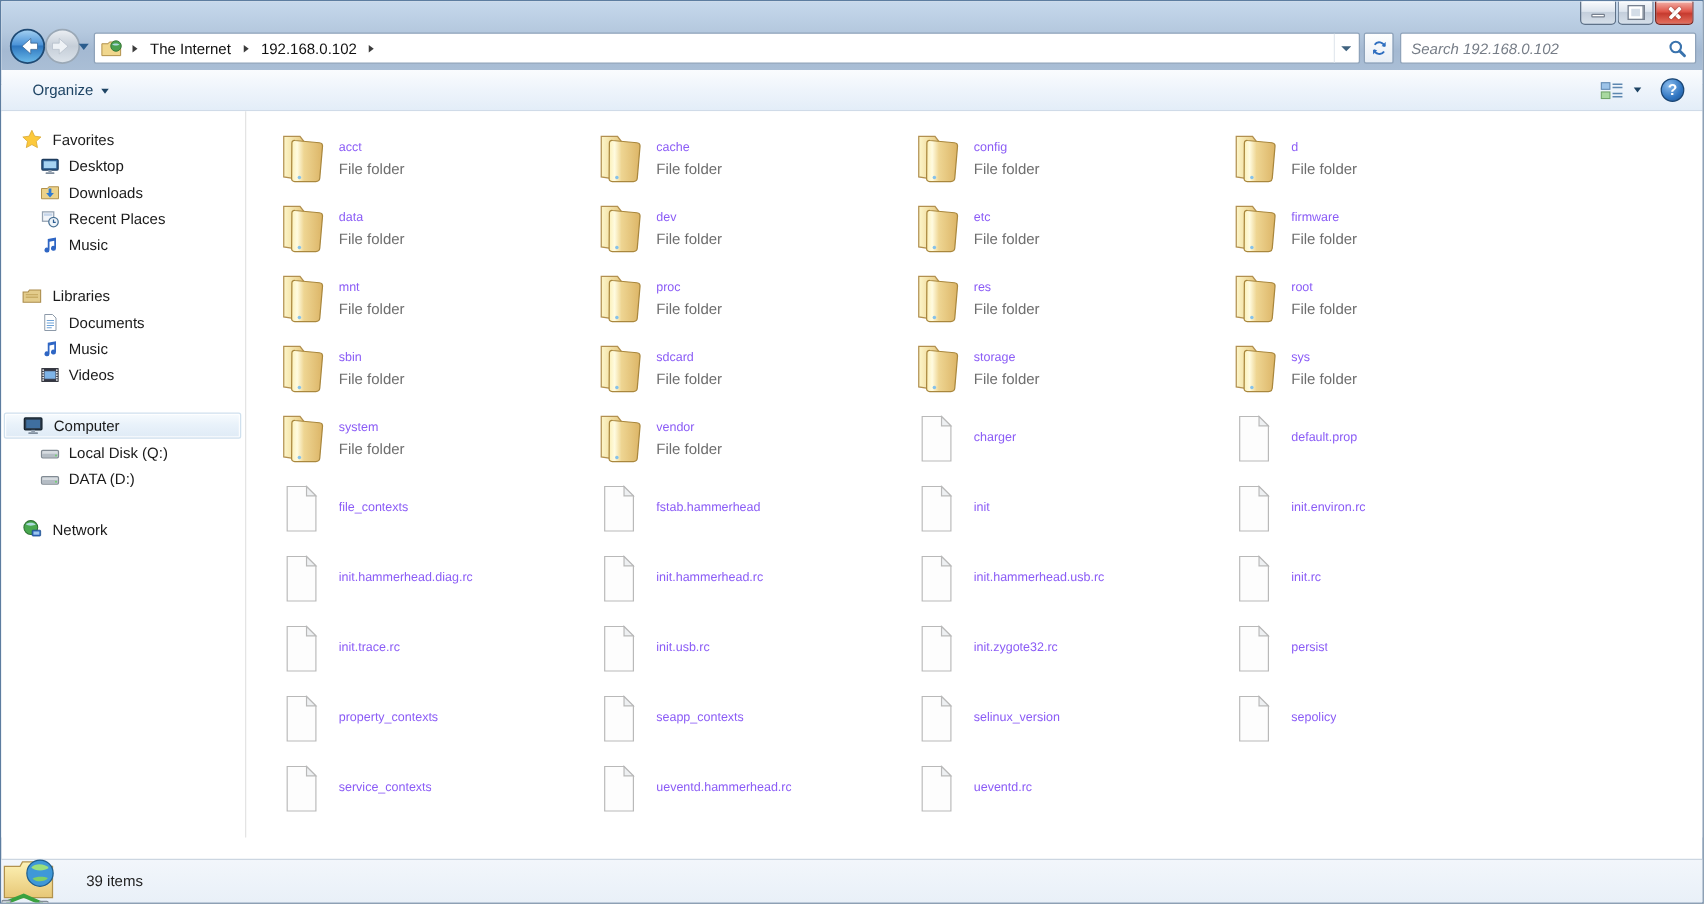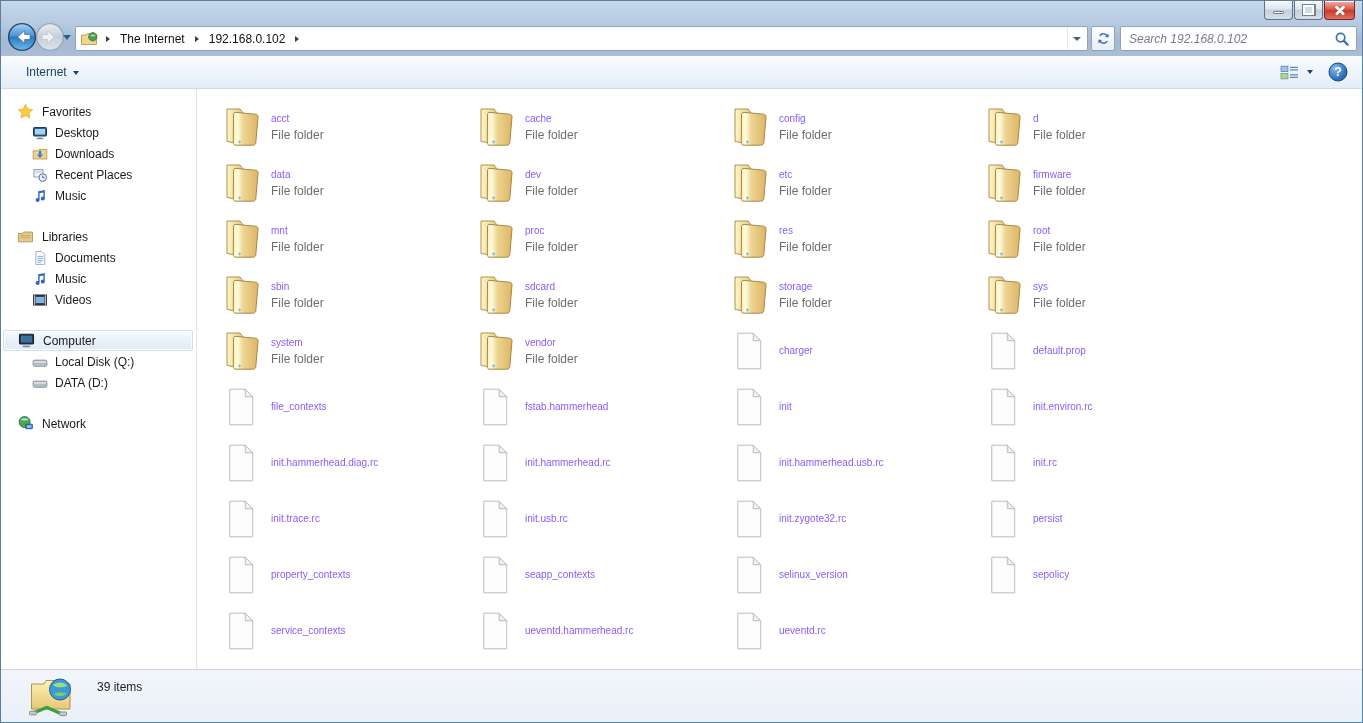--- a/index.html
+++ b/index.html
@@ -75,22 +75,22 @@
 
   .content{flex:1;padding:10px 0 0 22px;overflow:hidden;}
   .grid{display:grid;grid-template-columns:repeat(4,254px);grid-auto-rows:56px;}
   .tile{display:flex;align-items:center;padding-right:8px;}
   .tile-icbox{width:44px;height:44px;flex:0 0 44px;display:flex;align-items:center;justify-content:center;}
   .tile-lb{margin-left:8px;min-width:0;}
   .tile-name{font-size:10px;color:#8b5cf6;line-height:16px;white-space:nowrap;overflow:hidden;text-overflow:ellipsis;}
   .tile-sub{font-size:12px;color:#6e6e6e;line-height:16px;white-space:nowrap;}
 
   
-  .statusbar{position:absolute;left:0;right:0;bottom:0;height:53px;border-top:1px solid #ccd6e1;
-    background:linear-gradient(#f2f6fb,#e9f0f8);display:flex;align-items:center;padding-left:28px;}
+  .statusbar{position:absolute;left:0;right:0;bottom:0;height:35px;border-top:1px solid #ccd6e1;
+    background:linear-gradient(#f2f6fb,#e9f0f8);display:flex;align-items:center;padding-left:0;}
   .status-ic{width:46px;height:46px;}
   .status-label{font-size:12px;color:#1e1e1e;margin-left:22px;align-self:flex-start;margin-top:10px;}
 </style>
 </head>
 <body>
 
 <div class="window">
 
   <div class="chrome">
     <div class="capbtns">
@@ -169,21 +169,21 @@
         <svg viewBox="0 0 16 16">
           <circle cx="6.6" cy="6.6" r="4.2" fill="none" stroke="#3a73ad" stroke-width="1.7"></circle>
           <path d="M9.9 9.9 L13.6 13.6" stroke="#3a73ad" stroke-width="2.3" stroke-linecap="round"></path>
         </svg>
       </span>
     </div>
   </div>
 
   <div class="toolbar">
     <div class="organize">
-      <span>Internet</span>
+      <span>Organize</span>
       <i></i>
     </div>
     <div class="tool-right">
       <div class="viewsbtn">
         <span class="ic">
           <svg viewBox="0 0 18 14">
             <rect x="1" y="1" width="6.5" height="5" fill="#9cc3e8" stroke="#5d87b0" stroke-width=".8"></rect>
             <path d="M9.5 2.2 H17 M9.5 4.6 H17" stroke="#5d87b0" stroke-width="1.2"></path>
             <rect x="1" y="8" width="6.5" height="5" fill="#a8d8a0" stroke="#6fa468" stroke-width=".8"></rect>
             <path d="M9.5 9.2 H17 M9.5 11.6 H17" stroke="#5d87b0" stroke-width="1.2"></path>

